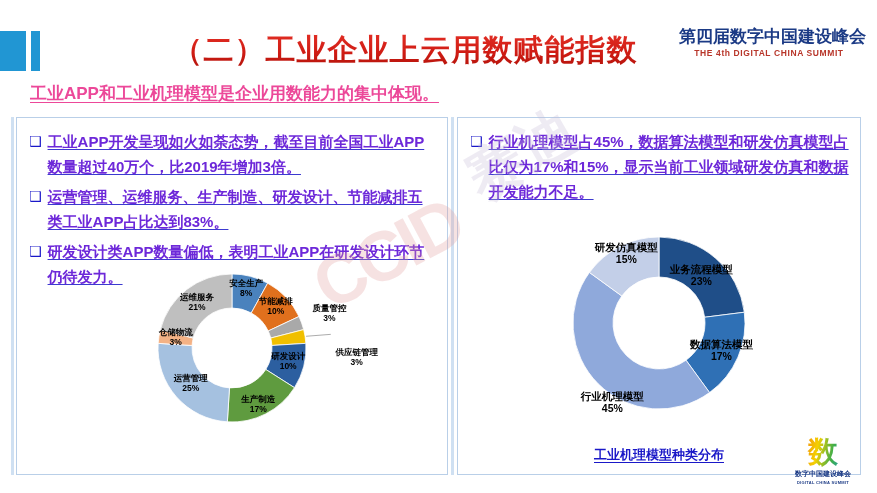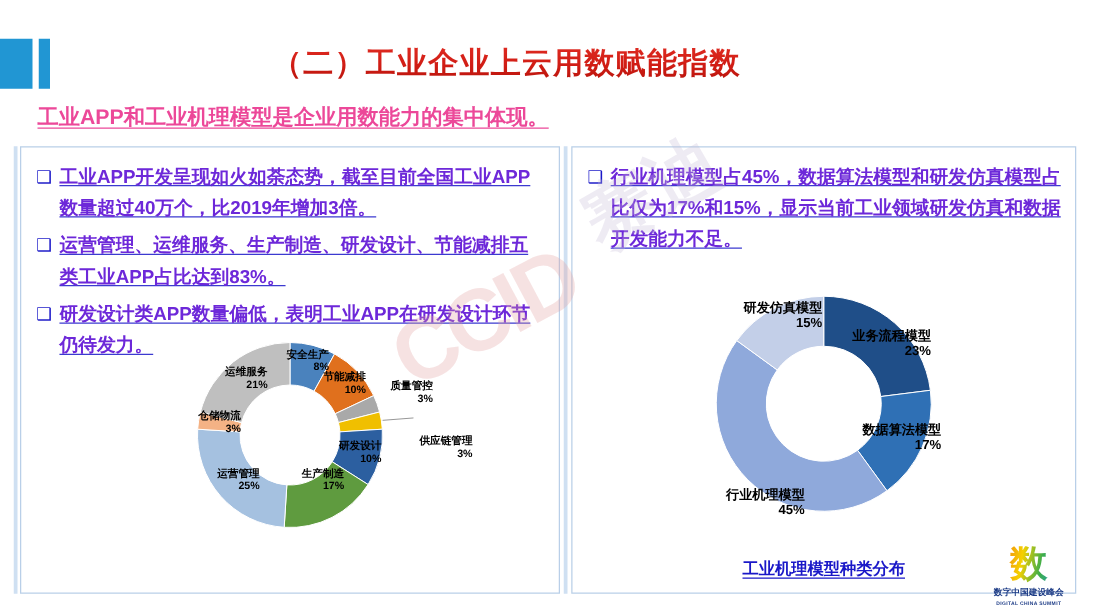--- a/index.html
+++ b/index.html
@@ -11,21 +11,21 @@
   }
   .slide{position:absolute;inset:0;width:877px;height:493px;background:#fff;overflow:hidden;}
 
   
   .hdr-bar-wide{position:absolute;left:0;top:31px;width:26px;height:40px;background:#2196d3;}
   .hdr-bar-thin{position:absolute;left:31px;top:31px;width:9px;height:40px;background:#2196d3;}
 
   .slide-title{
     position:absolute;left:170px;top:26px;width:470px;height:48px;
     display:flex;align-items:center;justify-content:center;
-    font-size:24px;font-weight:bold;letter-spacing:1px;
+    font-size:30px;font-weight:bold;letter-spacing:1px;
     color:#d9241c;
     background:linear-gradient(180deg,#e8342a 0%,#d01c14 55%,#a81008 100%);
     -webkit-background-clip:text;background-clip:text;-webkit-text-fill-color:transparent;
     white-space:nowrap;
   }
 
   .logo{position:absolute;right:18px;top:28px;width:180px;text-align:center;line-height:1;}
   .logo-cn{font-size:17px;font-weight:bold;color:#1b3a85;letter-spacing:0px;white-space:nowrap;}
   .logo-en{margin-top:4px;font-size:8.5px;font-weight:bold;color:#b8362a;letter-spacing:.6px;white-space:nowrap;}
 
@@ -50,21 +50,21 @@
   .bullet-text{
     font-size:15px;font-weight:bold;color:#6d28d9;line-height:25px;
     text-decoration:underline;text-underline-offset:2px;
     text-decoration-color:rgba(26,24,200,.85);
   }
   .panel-right .bullet-text{text-indent:0;}
 
   
   .chart-wrap{position:absolute;left:0;right:0;}
   .donut{position:absolute;}
-  .lbl{position:absolute;text-align:right;line-height:1.15;white-space:nowrap;color:#000;}
+  .lbl{position:absolute;text-align:center;line-height:1.15;white-space:nowrap;color:#000;}
   .lbl .nm{font-size:8.5px;font-weight:bold;display:block;}
   .lbl .pc{font-size:8.5px;font-weight:bold;display:block;}
   .lbl-lg .nm{font-size:10.5px;}
   .lbl-lg .pc{font-size:10.5px;}
 
   .chart-title{
     position:absolute;bottom:10px;left:0;right:0;text-align:center;
     font-size:13px;font-weight:bold;color:#1a18c8;
     text-decoration:underline;text-underline-offset:3px;
   }
@@ -94,20 +94,24 @@
 </head>
 <body>
 
 <div class="slide">
 
   <div class="hdr-bar-wide"></div>
   <div class="hdr-bar-thin"></div>
 
   <div class="slide-title">（二）工业企业上云用数赋能指数</div>
 
+  <div class="logo">
+    <div class="logo-cn">第四届数字中国建设峰会</div>
+    <div class="logo-en">THE 4th DIGITAL CHINA SUMMIT</div>
+  </div>
 
   <div class="subtitle">工业APP和工业机理模型是企业用数能力的集中体现。</div>
 
   <div class="panel-edge edge-l"></div>
   <div class="panel-edge edge-r"></div>
 
   <div class="panel panel-left">
     <div class="bullets">
       <div class="bullet">
         <span class="bullet-mark">❑</span>
@@ -150,21 +154,21 @@
             <span class="pc">3%</span>
           </div>
           <div class="lbl" style="left: 339.769px; top: 66.3566px; transform: translate(-50%, -50%); margin-top: 24px;">
             <span class="nm">供应链管理</span>
             <span class="pc">3%</span>
           </div>
           <div class="lbl" style="left: 271.178px; top: 94.424px; transform: translate(-50%, -50%);">
             <span class="nm">研发设计</span>
             <span class="pc">10%</span>
           </div>
-          <div class="lbl" style="left: 241.331px; top: 116px; transform: translate(-50%, -50%);">
+          <div class="lbl" style="left: 241.331px; top: 137px; transform: translate(-50%, -50%);">
             <span class="nm">生产制造</span>
             <span class="pc">17%</span>
           </div>
           <div class="lbl" style="left: 173.744px; top: 116.372px; transform: translate(-50%, -50%);">
             <span class="nm">运营管理</span>
             <span class="pc">25%</span>
           </div>
           <div class="lbl" style="left: 158.702px; top: 70px; transform: translate(-50%, -50%);">
             <span class="nm">仓储物流</span>
             <span class="pc">3%</span>
@@ -187,21 +191,21 @@
     </div>
 
     <div class="chart-wrap" style="top:100px;height:230px;">
       <svg class="donut" id="svg-model" width="402" height="230" viewBox="0 0 402 230">
           <path d="M 201 19 A 86 86 0 0 1 286.3218643130451 94.22134191346983 L 246.63727626046597 99.234671256042 A 46 46 0 0 0 201 59 Z" fill="#1f4e88" stroke="#ffffff" stroke-width="0.8"></path>
           <path d="M 286.3218643130451 94.22134191346983 A 86 86 0 0 1 251.5495316971527 174.57546151624547 L 228.03812160545377 142.21478174124758 A 46 46 0 0 0 246.63727626046597 99.234671256042 Z" fill="#2f70b5" stroke="#ffffff" stroke-width="0.8"></path>
           <path d="M 251.5495316971527 174.57546151624547 A 86 86 0 0 1 131.4245384837545 54.45046830284732 L 163.78521825875242 77.96187839454623 A 46 46 0 0 0 228.03812160545377 142.21478174124758 Z" fill="#8fa9db" stroke="#ffffff" stroke-width="0.8"></path>
           <path d="M 131.4245384837545 54.45046830284732 A 86 86 0 0 1 200.99999999999997 19 L 201 59 A 46 46 0 0 0 163.78521825875242 77.96187839454623 Z" fill="#c3cfe8" stroke="#ffffff" stroke-width="0.8"></path>
         </svg>
       <div id="lbl-model">
-          <div class="lbl lbl-lg" style="left: 243.324px; top: 56.9929px; transform: translate(-50%, -50%); margin-left: 12px;">
+          <div class="lbl lbl-lg" style="left: 243.324px; top: 56.9929px; transform: translate(-50%, -50%);">
             <span class="nm">业务流程模型</span>
             <span class="pc">23%</span>
           </div>
           <div class="lbl lbl-lg" style="left: 263.407px; top: 132.006px; transform: translate(-50%, -50%);">
             <span class="nm">数据算法模型</span>
             <span class="pc">17%</span>
           </div>
           <div class="lbl lbl-lg" style="left: 154.331px; top: 151.669px; transform: translate(-50%, -50%); margin-top: 32px;">
             <span class="nm">行业机理模型</span>
             <span class="pc">45%</span>

